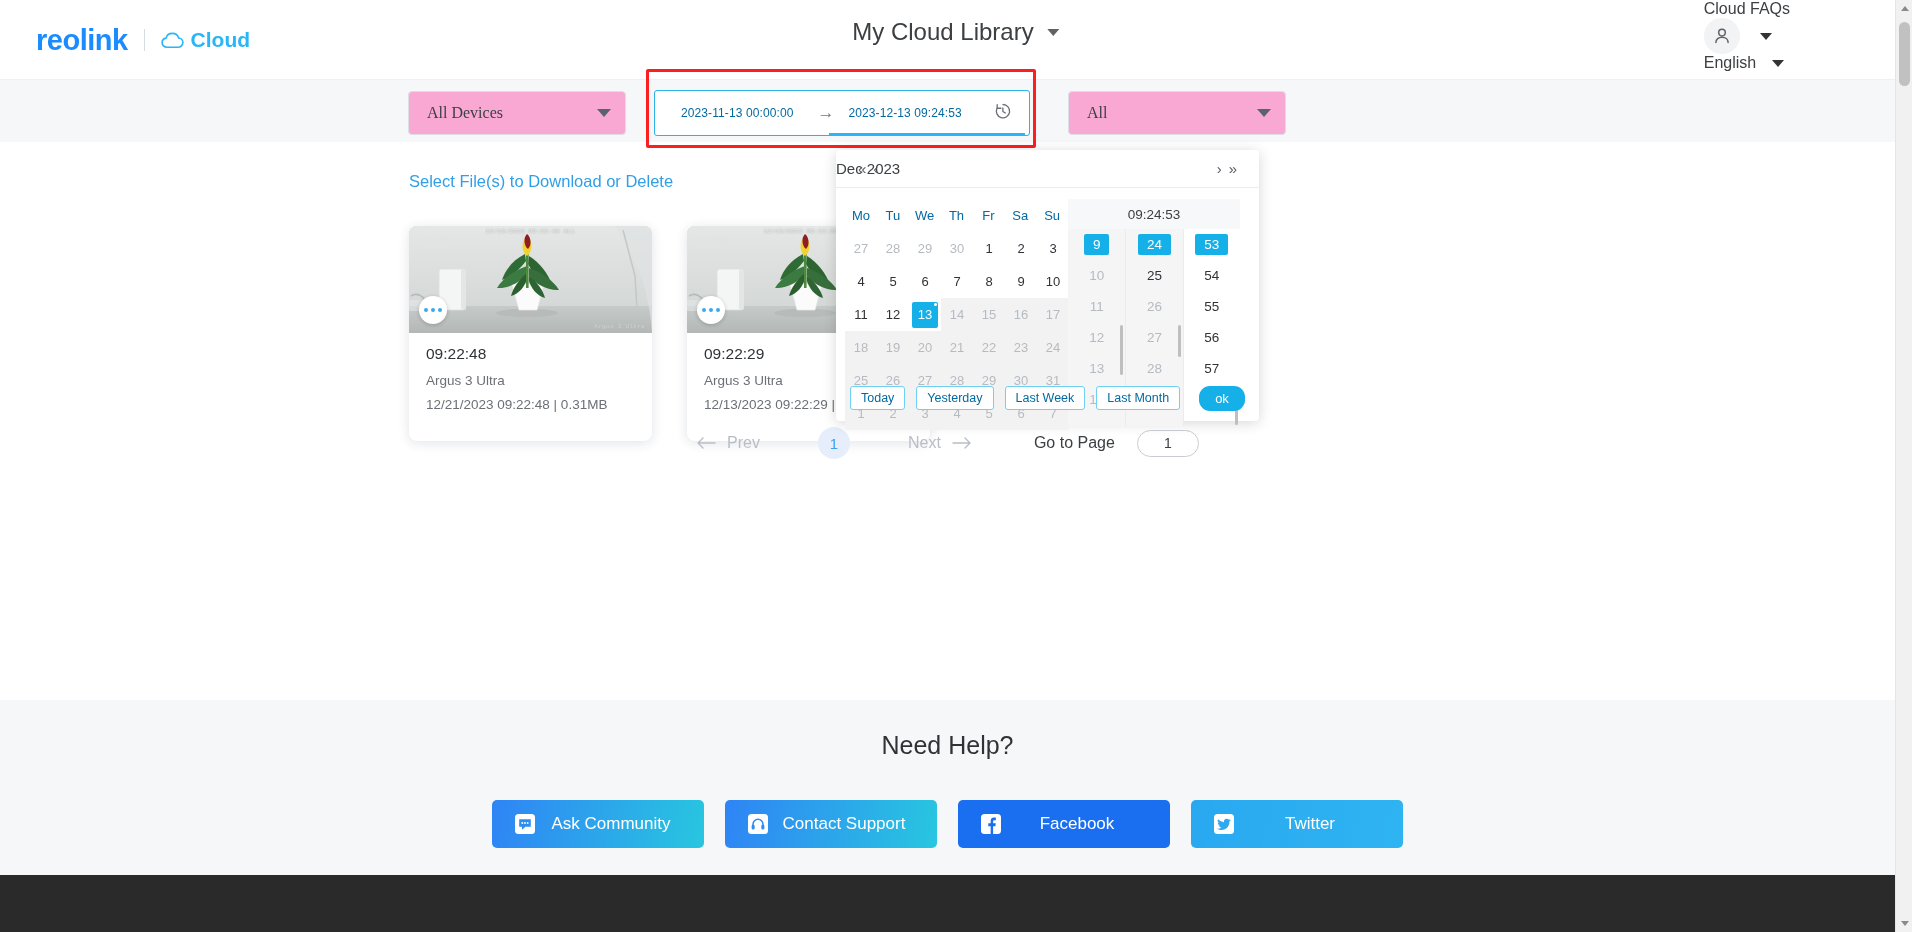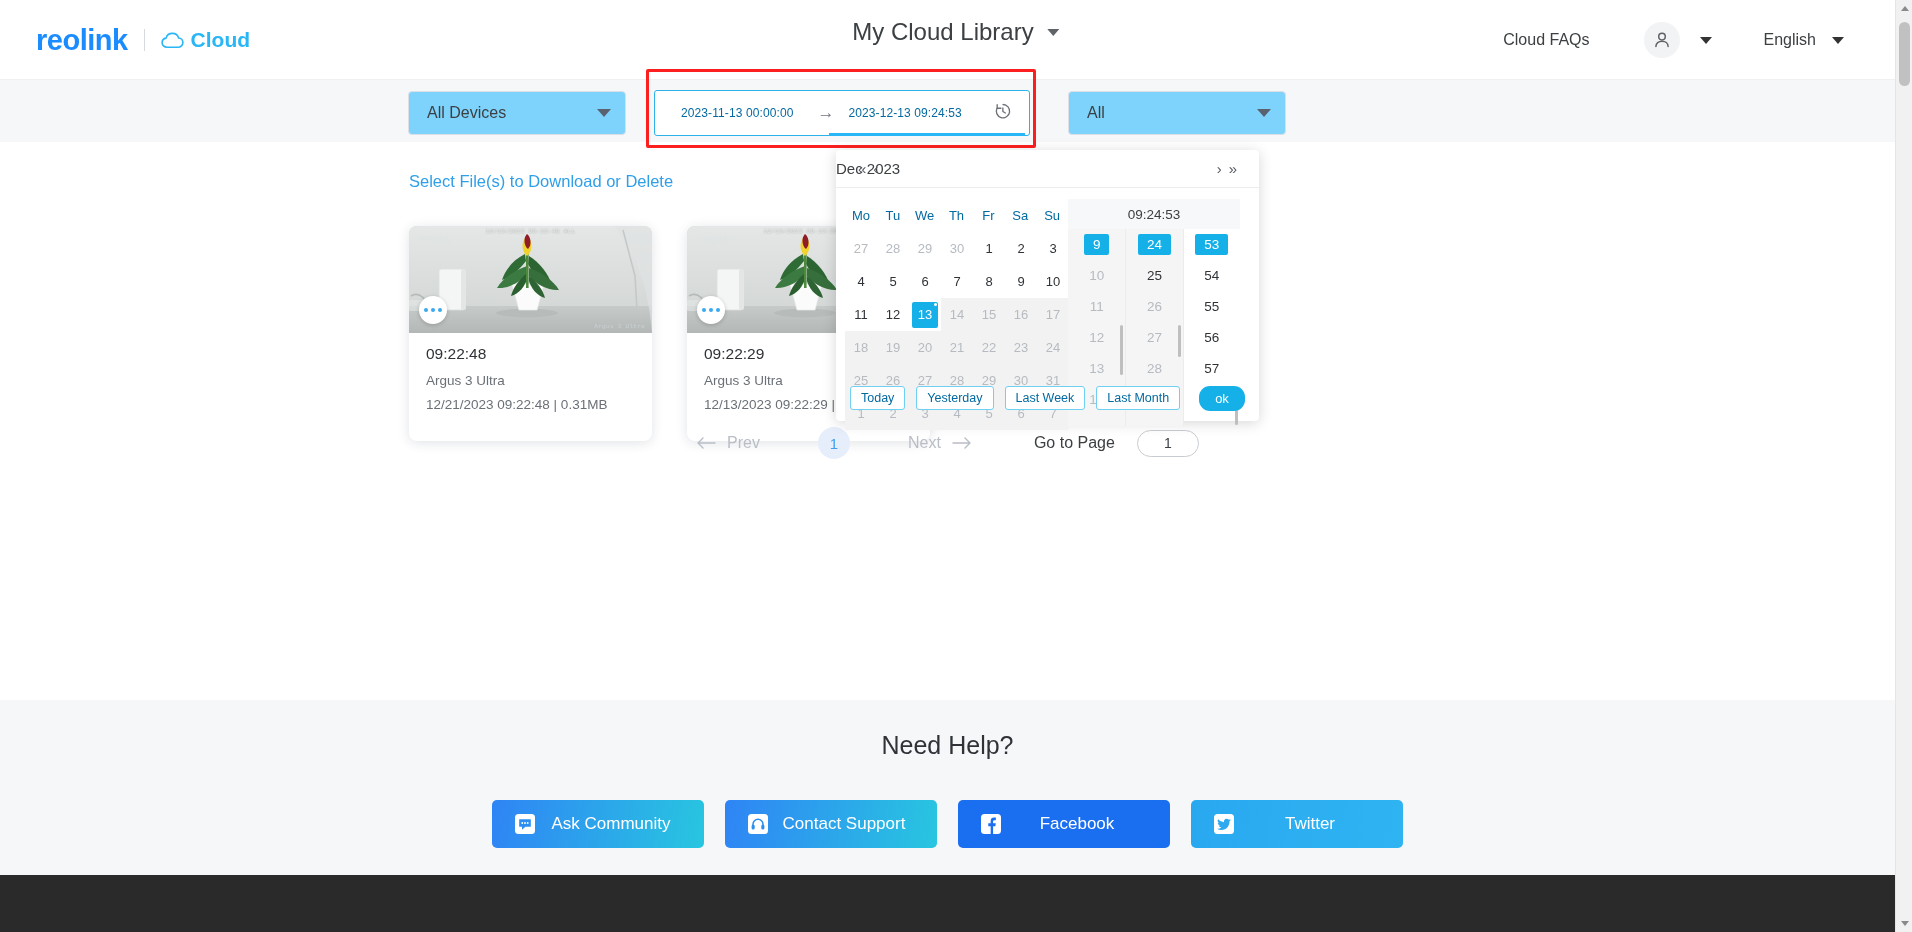--- a/index.html
+++ b/index.html
@@ -29,21 +29,21 @@
   .page-title-wrap {
     position: absolute; left: 50%; top: 18px; transform: translateX(-50%);
     display: flex; align-items: center; gap: 14px; cursor: pointer;
   }
   .page-title { font-size: 24px; color: #3c4043; font-weight: 400; white-space: nowrap; }
   .caret-dn {
     width: 0; height: 0; border-left: 6px solid transparent; border-right: 6px solid transparent;
     border-top: 7px solid #5f6368;
   }
 
-  .header-right { position: absolute; right: 68px; top: 0; height: 80px; display: flex; align-items: center; gap: 0; }
+  .header-right { position: absolute; right: 68px; top: 0; height: 80px; display: flex; gap: 0; flex-direction: column; }
   .hr-link { font-size: 16px; color: #3c4043; cursor: pointer; margin-right: 54px; white-space: nowrap; }
   .avatar-group { display: flex; align-items: center; gap: 20px; margin-right: 52px; cursor: pointer; }
   .avatar {
     width: 36px; height: 36px; border-radius: 50%; background: #f1f3f4;
     display: flex; align-items: center; justify-content: center;
   }
   .avatar svg { display:block; }
   .caret-sm { width: 0; height: 0; border-left: 6px solid transparent; border-right: 6px solid transparent; border-top: 7px solid #333; }
   .lang-group { display: flex; align-items: center; gap: 16px; cursor: pointer; }
   .lang-label { font-size: 16px; color: #3c4043; }
@@ -55,23 +55,23 @@
   .sb-tri-up { width:0;height:0;border-left:4px solid transparent;border-right:4px solid transparent;border-bottom:5px solid #8a8a8a; }
   .sb-tri-dn { width:0;height:0;border-left:4px solid transparent;border-right:4px solid transparent;border-top:5px solid #8a8a8a; }
   .sb-thumb { position: absolute; top: 22px; left: 3px; width: 11px; height: 64px; background: #c1c1c1; border-radius: 6px; }
 
   
   .toolbar {
     position: absolute; top: 81px; left: 0; width: 1895px; height: 79px;
     background: #f6f7f9; display: flex; align-items: center;
   }
   .select-box {
-    position: absolute; height: 44px; background: #7dd3fc; border: 1px solid #dcdfe6;
+    position: absolute; height: 44px; background: #f9a8d4; border: 1px solid #dcdfe6;
     border-radius: 4px; display: flex; align-items: center; padding: 0 14px 0 18px;
-    cursor: pointer; justify-content: space-between;
+    cursor: pointer; justify-content: space-between; font-family: Liberation Serif, serif;
   }
   .select-label { font-size: 16px; color: #3c4043; }
   .tri-dn { width:0;height:0;border-left:7px solid transparent;border-right:7px solid transparent;border-top:8px solid #5a6270; }
 
   #devices-select { left: 408px; top: 91px; width: 218px; }
   #type-select { left: 1068px; top: 91px; width: 218px; }
 
   
   .range-highlight {
     position: absolute; left: 646px; top: 69px; width: 390px; height: 79px;

